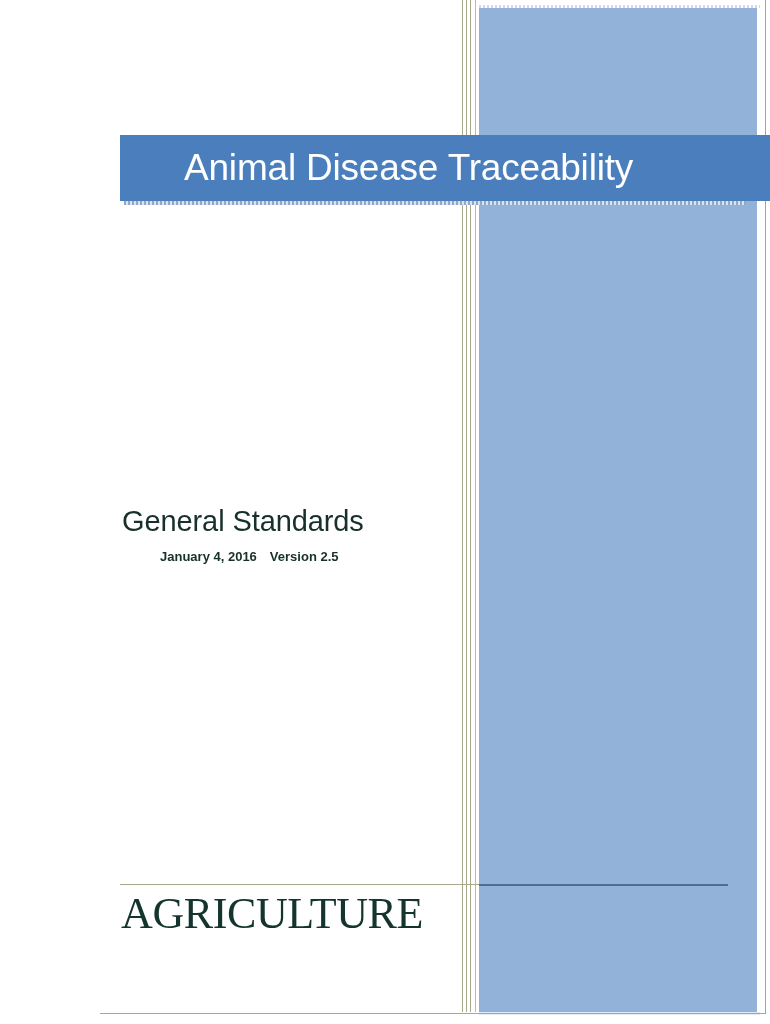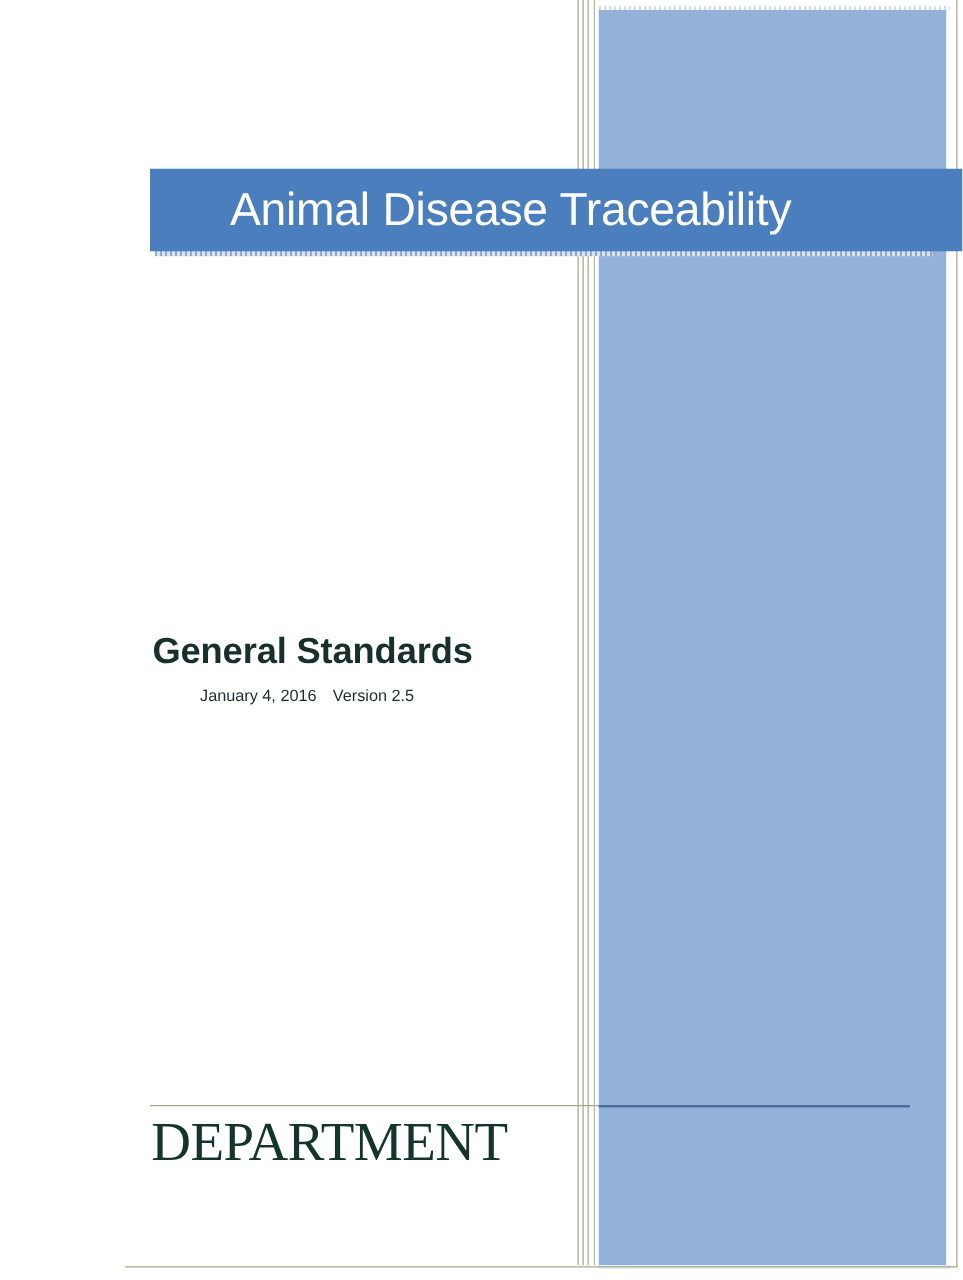--- a/index.html
+++ b/index.html
@@ -113,31 +113,31 @@
     white-space: nowrap;
   }
 
   
   .doc-title {
     position: absolute;
     left: 122px;
     top: 505px;
     color: #17302b;
     font-size: 29px;
-    font-weight: 700;
+    font-weight: 400;
     letter-spacing: -0.1px;
     white-space: nowrap;
   }
   .doc-meta {
     position: absolute;
     left: 160px;
     top: 549px;
     color: #17302b;
     font-size: 13px;
-    font-weight: 400;
+    font-weight: 700;
     white-space: nowrap;
   }
   .doc-meta .meta-gap { display: inline-block; width: 13px; }
 
   
   .logo-rule {
     position: absolute;
     left: 120px;
     top: 884px;
     width: 608px;
@@ -198,16 +198,16 @@
   </div>
 
   <div class="doc-title">General Standards</div>
   <div class="doc-meta">
     <span>January 4, 2016</span><span class="meta-gap"></span><span>Version 2.5</span>
   </div>
 
   <div class="logo-rule"></div>
   <div class="logo-rule-over-blue"></div>
   <div class="usda-logo">
-    <div class="usda-line2">DEPARTMENT</div>
+    <div class="usda-line2">AGRICULTURE</div>
   </div>
 
 </div>
 
 </body></html>

